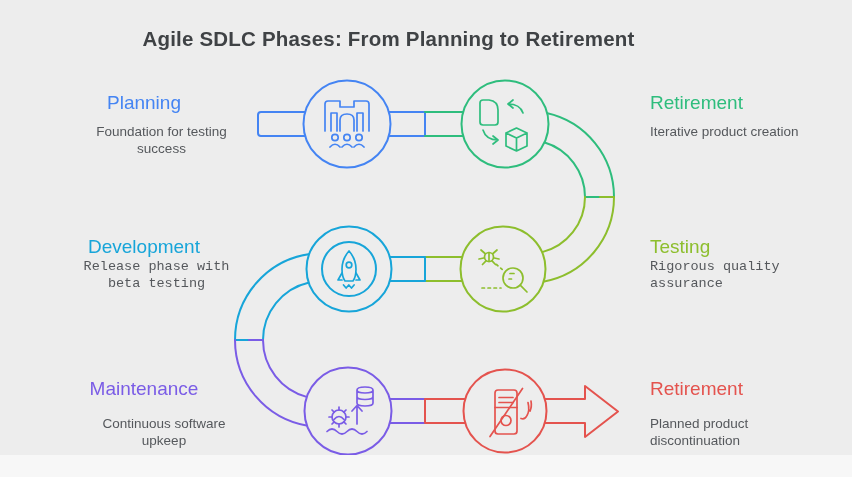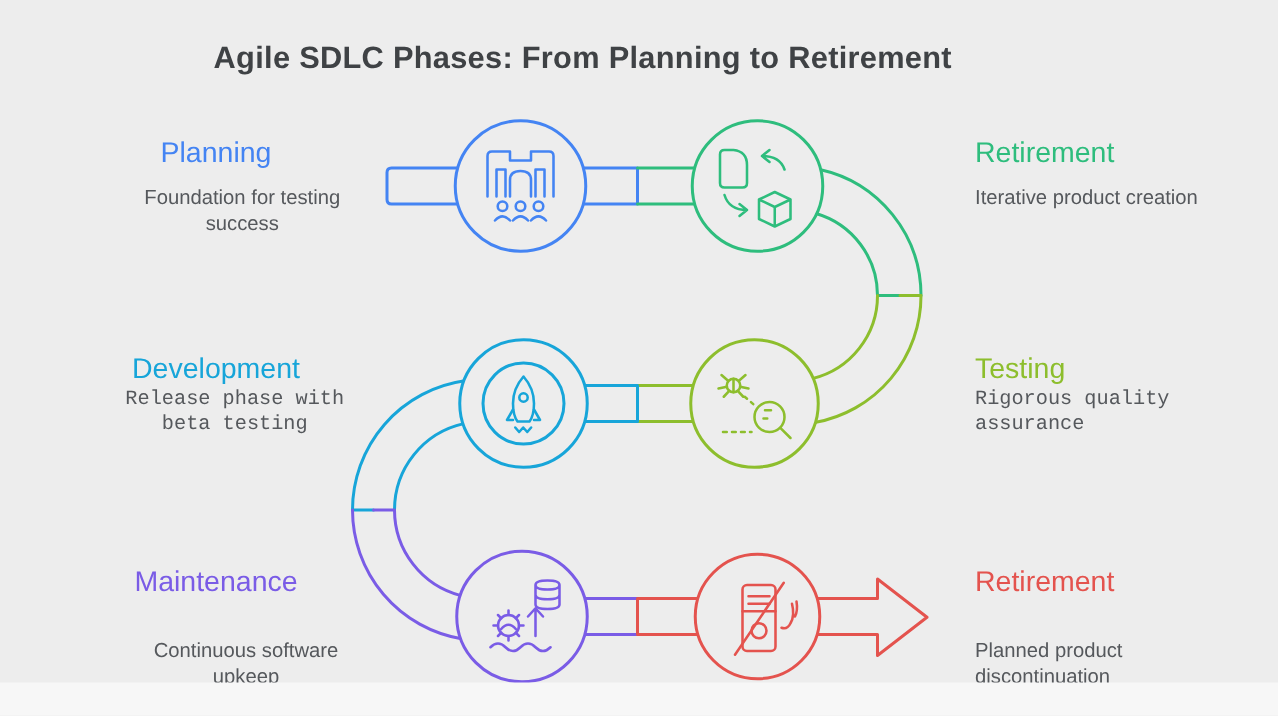--- a/index.html
+++ b/index.html
@@ -7,21 +7,21 @@
   .canvas{position:relative;width:852px;height:477px;background:var(--background,#ededed);overflow:hidden;}
   .bottom-strip{position:absolute;left:0;right:0;bottom:0;height:22px;background:var(--bottom-strip,#f7f7f7);}
   .title{position:absolute;top:27px;left:0;width:777px;text-align:center;margin:0;
          font-size:20.5px;font-weight:700;color:var(--title-text,#3f4245);letter-spacing:.2px;}
   .block{position:absolute;}
   .col-left{left:44px;width:200px;text-align:center;}
   .col-right{left:650px;width:200px;text-align:left;}
   .row1{top:92px;} .row2{top:236px;} .row3{top:378px;}
   .ptitle{font-size:19px;font-weight:400;line-height:1.15;}
   .pdesc{font-size:13.5px;line-height:1.3;color:var(--description-text,#55585c);}
-  .m1{margin-top:9px;} .m2{font-family:Liberation Mono, monospace;} .m3{margin-top:25px;}
+  .m1{margin-top:9px;} .m2{font-family:Liberation Mono, monospace;} .m3{margin-top:15px;}
   .col-left .pdesc{margin-left:auto;}
   .w150{width:150px;} .w160{width:160px;} .w165{width:165px;} .w175{width:175px;} .w190{width:190px;}
   .diagram{position:absolute;left:0;top:0;width:852px;height:477px;}
   .diagram path,.diagram rect{fill:none;stroke-width:2;stroke-linecap:round;stroke-linejoin:round;}
   .diagram circle{fill:none;stroke-width:2;}
   .diagram .icon{stroke-width:1.7;}
   .diagram .bgfill{fill:var(--background,#ededed);}
   .c0{stroke:var(--p0,#4484f3);} .c1{stroke:var(--p1,#2ebd7d);} .c2{stroke:var(--p2,#8dbe2d);}
   .c3{stroke:var(--p3,#17a5d9);} .c4{stroke:var(--p4,#7a5ce6);} .c5{stroke:var(--p5,#e4534e);}
 </style>

